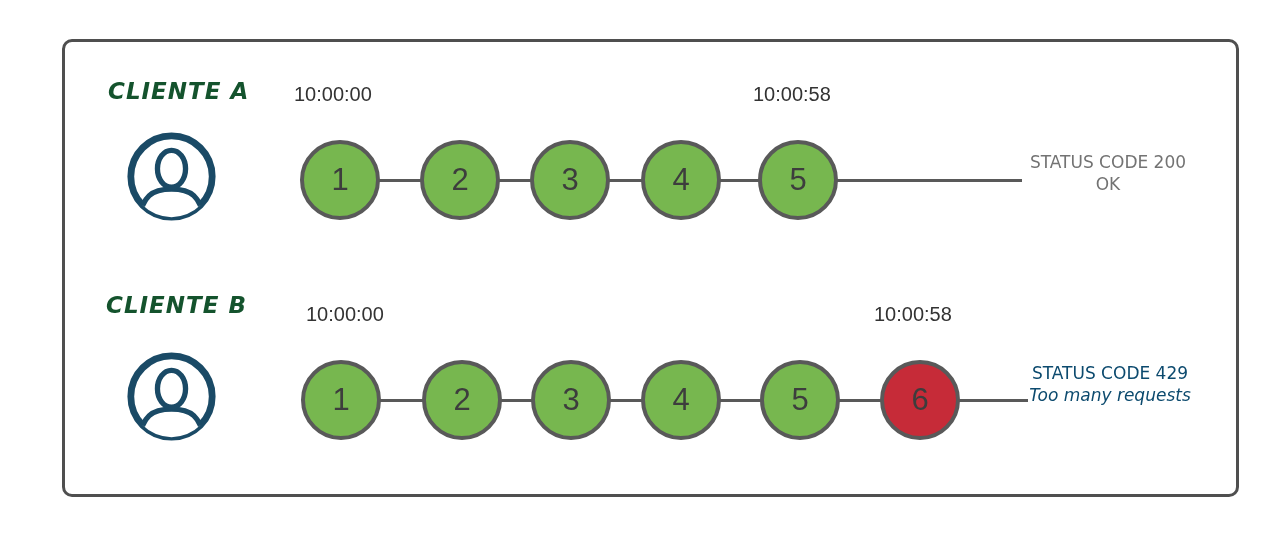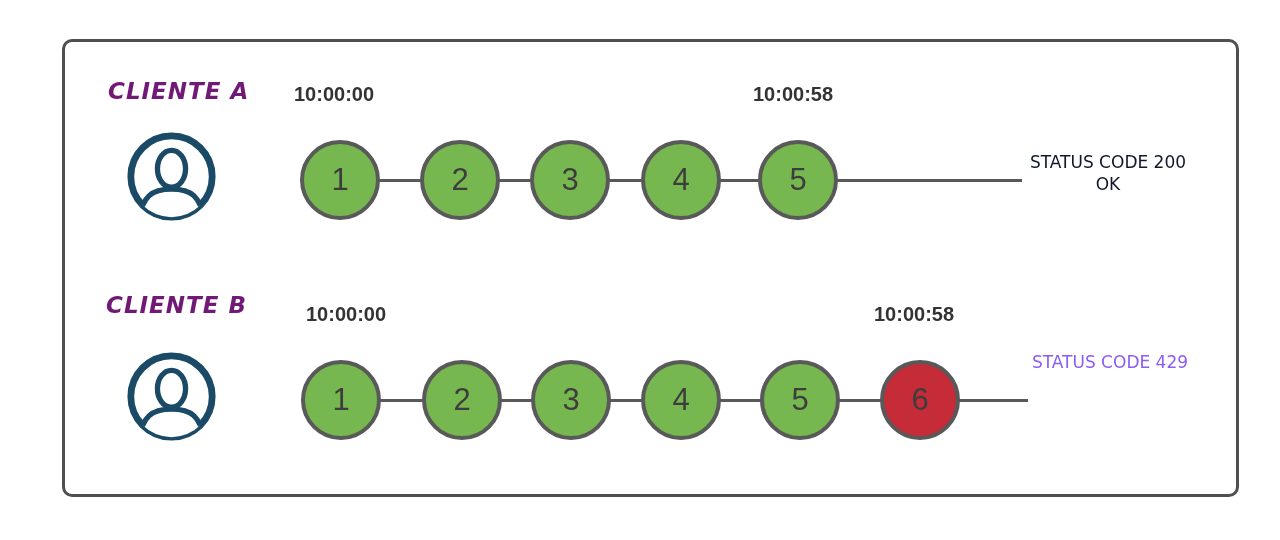--- a/index.html
+++ b/index.html
@@ -19,31 +19,31 @@
     border-radius: 10px;
     background: #ffffff;
   }
   .client-label {
     position: absolute;
     font-family: "DejaVu Sans", sans-serif;
     font-style: italic;
     font-weight: bold;
     font-size: 23px;
     letter-spacing: 1px;
-    color: #701a75;
+    color: #14532d;
     white-space: nowrap;
   }
   .label-a { left: 108px; top: 78px; }
   .label-b { left: 106px; top: 292px; }
   .avatar { position: absolute; width: 93px; height: 93px; }
   .avatar-a { left: 125px; top: 130px; }
   .avatar-b { left: 125px; top: 350px; }
   .timestamp {
     position: absolute;
-    font-weight: bold;
+    font-weight: normal;
     font-size: 20px;
     color: #333333;
     white-space: nowrap;
   }
   .ts-a-start { left: 294px; top: 83px; }
   .ts-a-end   { left: 753px; top: 83px; }
   .ts-b-start { left: 306px; top: 303px; }
   .ts-b-end   { left: 874px; top: 303px; }
   .connector {
     position: absolute;
@@ -80,22 +80,22 @@
   .status {
     position: absolute;
     width: 200px;
     text-align: center;
     font-family: "DejaVu Sans", sans-serif;
     font-size: 17px;
     line-height: 22px;
     font-weight: 500;
     white-space: nowrap;
   }
-  .status-a { left: 1008px; top: 151px; color: #0f172a; }
-  .status-b { left: 1010px; top: 351px; color: #8b5cf6; }
+  .status-a { left: 1008px; top: 151px; color: #737373; }
+  .status-b { left: 1010px; top: 362px; color: #0c4a6e; }
   .status .l2 { font-family: "DejaVu Sans", sans-serif; text-align: center; }
   .status-b .l2 { font-style: italic; }
 </style>
 </head>
 <body>
 
 <div class="frame"></div>
 
 <div class="client-label label-a">CLIENTE A</div>
 
@@ -150,13 +150,14 @@
 
 <div class="req b1" data-status="ok">1</div>
 <div class="req b2" data-status="ok">2</div>
 <div class="req b3" data-status="ok">3</div>
 <div class="req b4" data-status="ok">4</div>
 <div class="req b5" data-status="ok">5</div>
 <div class="req b6" data-status="limited">6</div>
 
 <div class="status status-b">
   <div class="l1">STATUS CODE 429</div>
+  <div class="l2">Too many requests</div>
 </div>
 
 </body></html>

